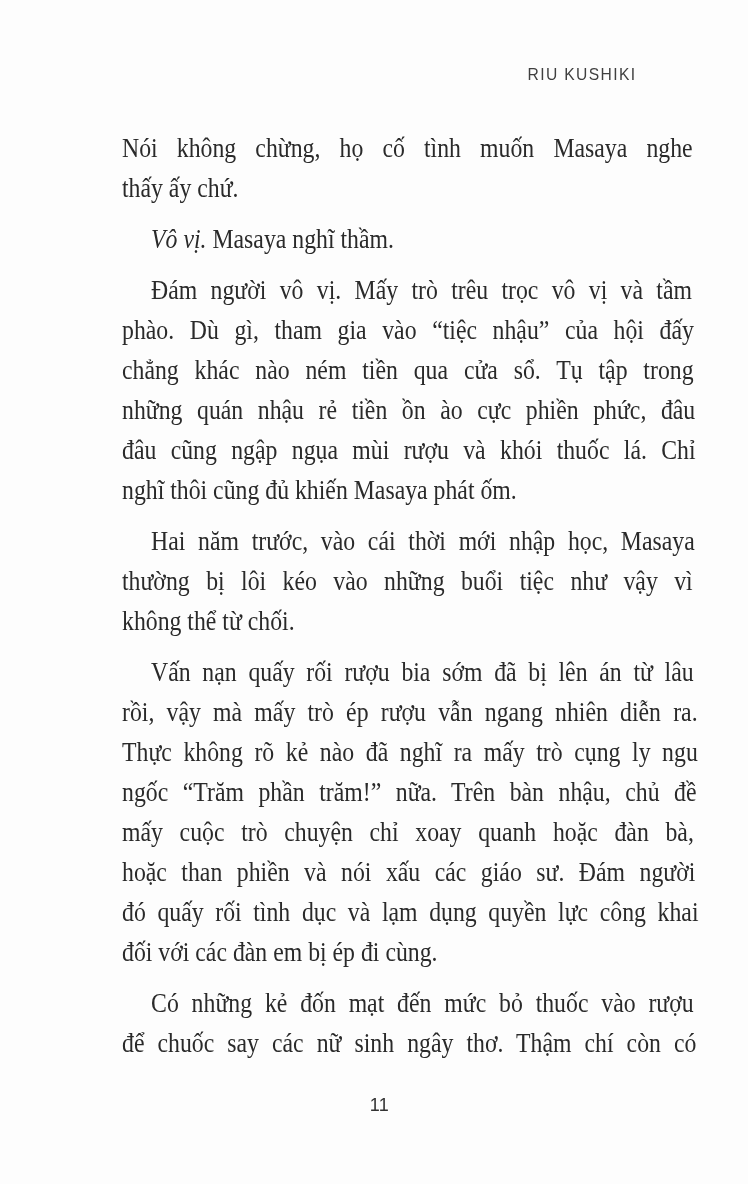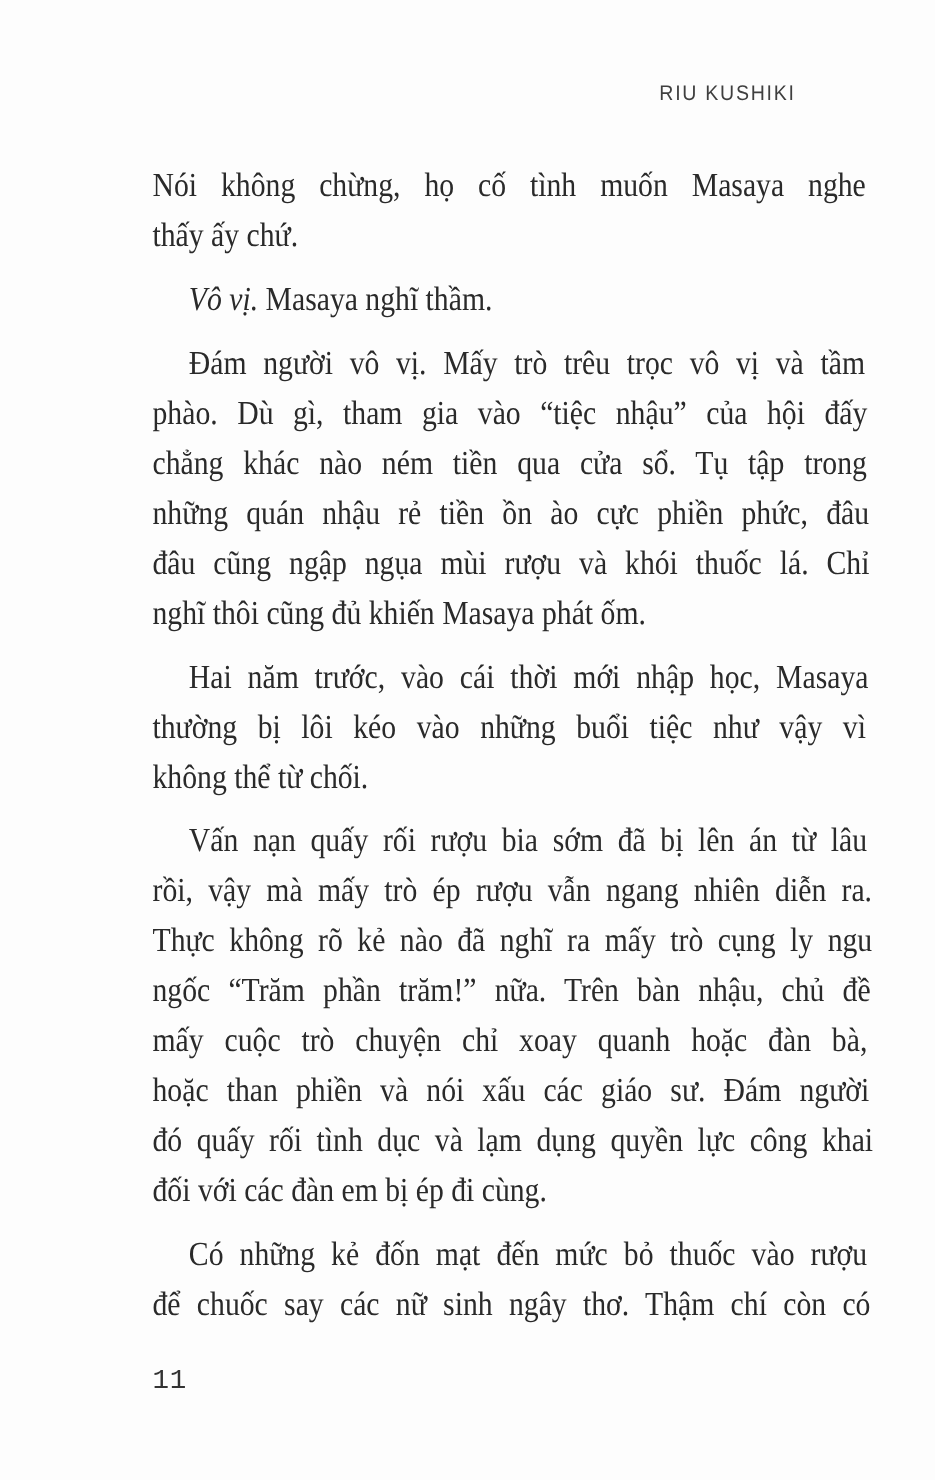--- a/index.html
+++ b/index.html
@@ -52,22 +52,23 @@
     white-space: nowrap;
     overflow: visible;
   }
   .line.ind { padding-left: 33px; }
   .line em { font-style: italic; }
   .page-number {
     position: absolute;
     left: 122px;
     width: 515px;
     top: 1094px;
-    font-family: Liberation Mono, monospace;
-    font-size: 22px;
+    text-align: center;
+    font-family: Liberation Sans, sans-serif;
+    font-size: 18px;
     line-height: 22px;
     color: #333333;
     letter-spacing: 0.5px;
   }
 </style>
 </head>
 <body>
 
 <div class="page">
   <div class="running-header">RIU KUSHIKI</div>

